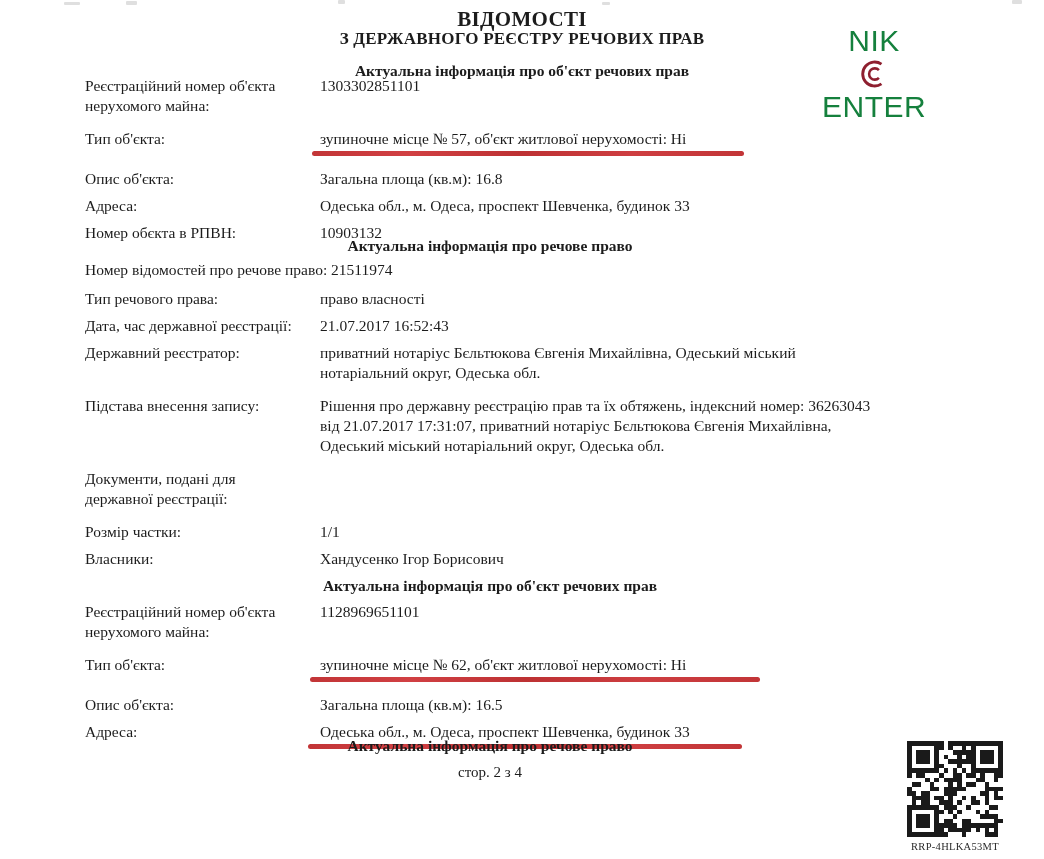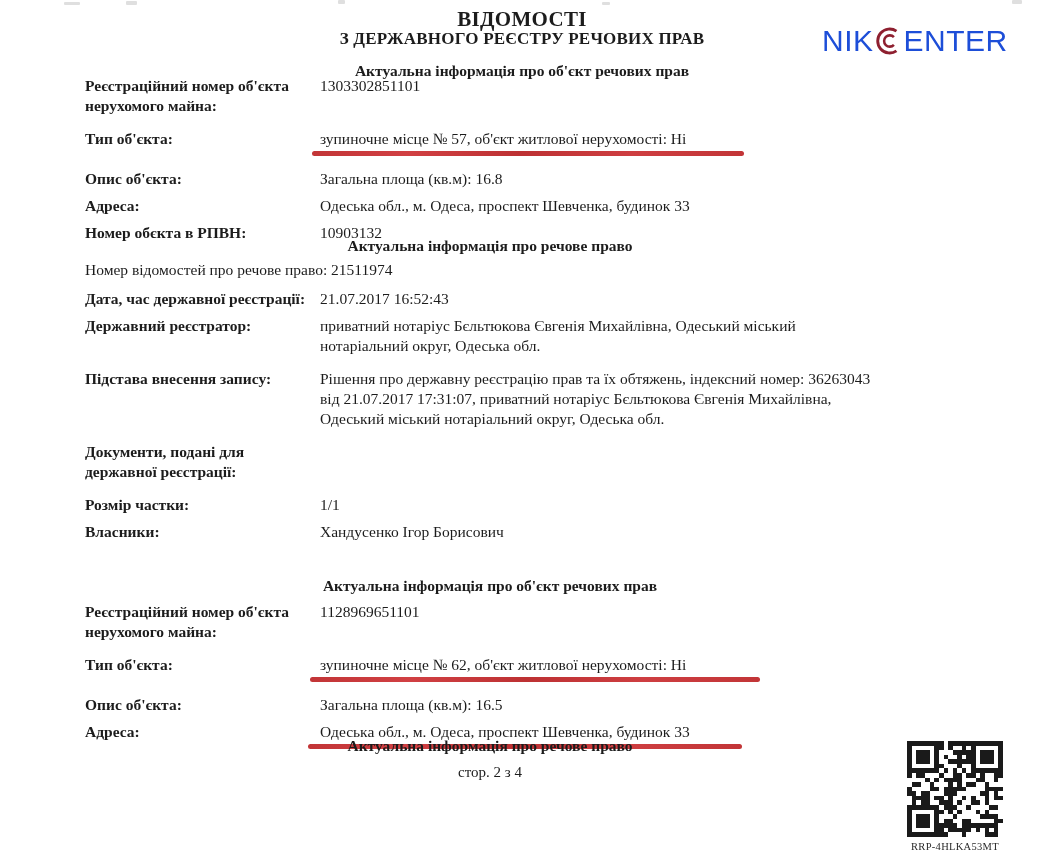--- a/index.html
+++ b/index.html
@@ -22,21 +22,21 @@
 
   
   .logo{position:absolute;top:24px;left:822px;display:flex;align-items:center;
         font-family:"Liberation Sans","DejaVu Sans",sans-serif;
         font-size:30px;letter-spacing:.5px;font-weight:400;}
   .logo svg{display:block;margin:0 -1px;}
 
   
   .fields{position:absolute;left:85px;width:875px;font-size:15.5px;line-height:20px;}
   .row{display:grid;grid-template-columns:235px 1fr;margin-bottom:7px;}
-  .row .lbl{white-space:pre-line;font-weight:bold;}
+  .row .lbl{white-space:pre-line;}
   .row .val{white-space:pre-line;max-width:640px;}
   .row.mb13{margin-bottom:13px;}
   .row.mb5{margin-bottom:13px;}
 
   .bold-line{position:absolute;left:85px;font-size:15.5px;font-weight:normal;}
 
   
   .marker{height:5px;margin-top:2px;border-radius:2.5px;
     background:linear-gradient(90deg,#c23537 0%,#d14043 22%,#bd3133 48%,#ce3e41 74%,#c23537 100%);}
   .marker.m1{width:432px;margin-left:-8px;}
@@ -57,21 +57,21 @@
 <div class="artifact" style="left:338px;top:0;width:7px;height:4px;"></div>
 <div class="artifact" style="left:602px;top:2px;width:8px;height:3px;"></div>
 <div class="artifact" style="left:1012px;top:0;width:10px;height:4px;"></div>
 
 <div class="title-block">
   <div class="title-l1">ВІДОМОСТІ</div>
   <div class="title-l2">З ДЕРЖАВНОГО РЕЄСТРУ РЕЧОВИХ ПРАВ</div>
   <span class="sec-head">Актуальна інформація про об'єкт речових прав</span>
 </div>
 
-<div class="logo" style="color:#1d4ed8;">
+<div class="logo" style="color:#15803d;flex-direction:column;">
   <span>NIK</span>
   <span>
     <svg width="32" height="32" viewBox="0 0 30 30" fill="none">
       <path d="M22 5.8 A11.2 11.2 0 1 0 22 24.2" stroke="#8e1f2f" stroke-width="2.7"></path>
       <path d="M19.6 11.4 A5.3 5.3 0 1 0 19.6 18.6" stroke="#8e1f2f" stroke-width="2.4"></path>
     </svg>
   </span>
   <span>ENTER</span>
 </div>
 
@@ -100,20 +100,24 @@
     <div class="lbl">Номер обєкта в РПВН:</div>
     <div class="val">10903132</div>
   </div>
 </div>
 
 <div class="sec-head-abs" style="top:237px;">Актуальна інформація про речове право</div>
 
 <div class="bold-line" style="top:261px;">Номер відомостей про речове право: 21511974</div>
 
 <div class="fields" style="top:289px;">
+  <div class="row">
+    <div class="lbl">Тип речового права:</div>
+    <div class="val">право власності</div>
+  </div>
   <div class="row">
     <div class="lbl">Дата, час державної реєстрації:</div>
     <div class="val">21.07.2017 16:52:43</div>
   </div>
   <div class="row mb5">
     <div class="lbl">Державний реєстратор:</div>
     <div class="val">приватний нотаріус Бєльтюкова Євгенія Михайлівна, Одеський міський
 нотаріальний округ, Одеська обл.</div>
   </div>
   <div class="row mb5">

